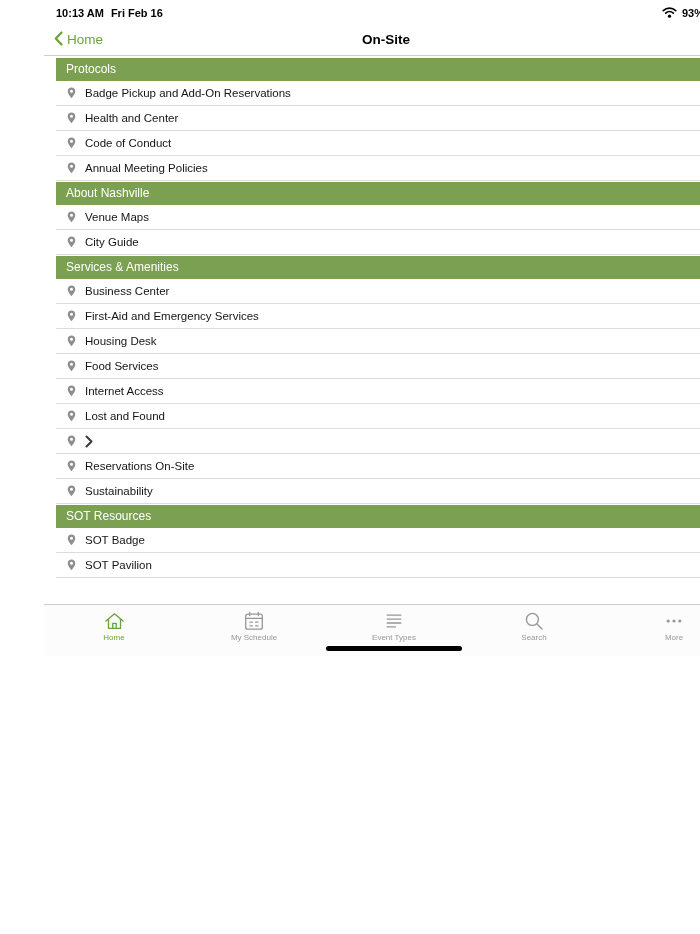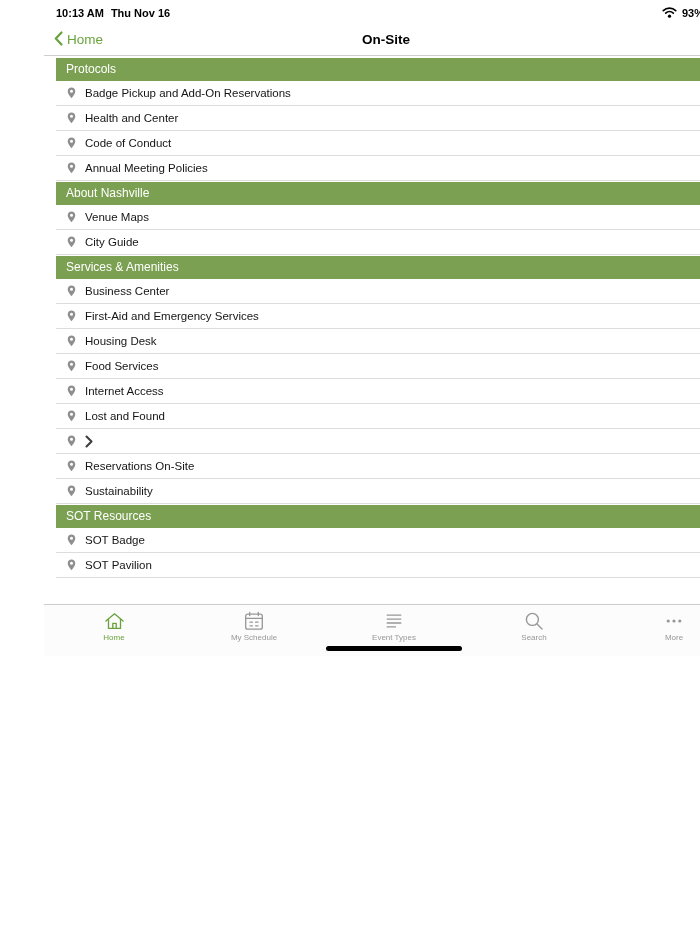--- a/index.html
+++ b/index.html
@@ -70,21 +70,21 @@
   }
 </style>
 </head>
 <body>
 
 <div class="screen">
 
   <div class="status-bar">
     <div class="status-left">
       <span>10:13 AM</span>
-      <span>Thu Nov 16</span>
+      <span>Fri Feb 16</span>
     </div>
     <div class="status-right">
       <span>
         <svg width="15" height="11" viewBox="0 0 15 11" fill="none">
           <path d="M1.3 3.6 A9 9 0 0 1 13.7 3.6" stroke="#000" stroke-width="1.7" stroke-linecap="round"></path>
           <path d="M3.7 6.1 A5.6 5.6 0 0 1 11.3 6.1" stroke="#000" stroke-width="1.7" stroke-linecap="round"></path>
           <circle cx="7.5" cy="9.2" r="1.6" fill="#000"></circle>
         </svg>
       </span>
       <span>93%</span>

